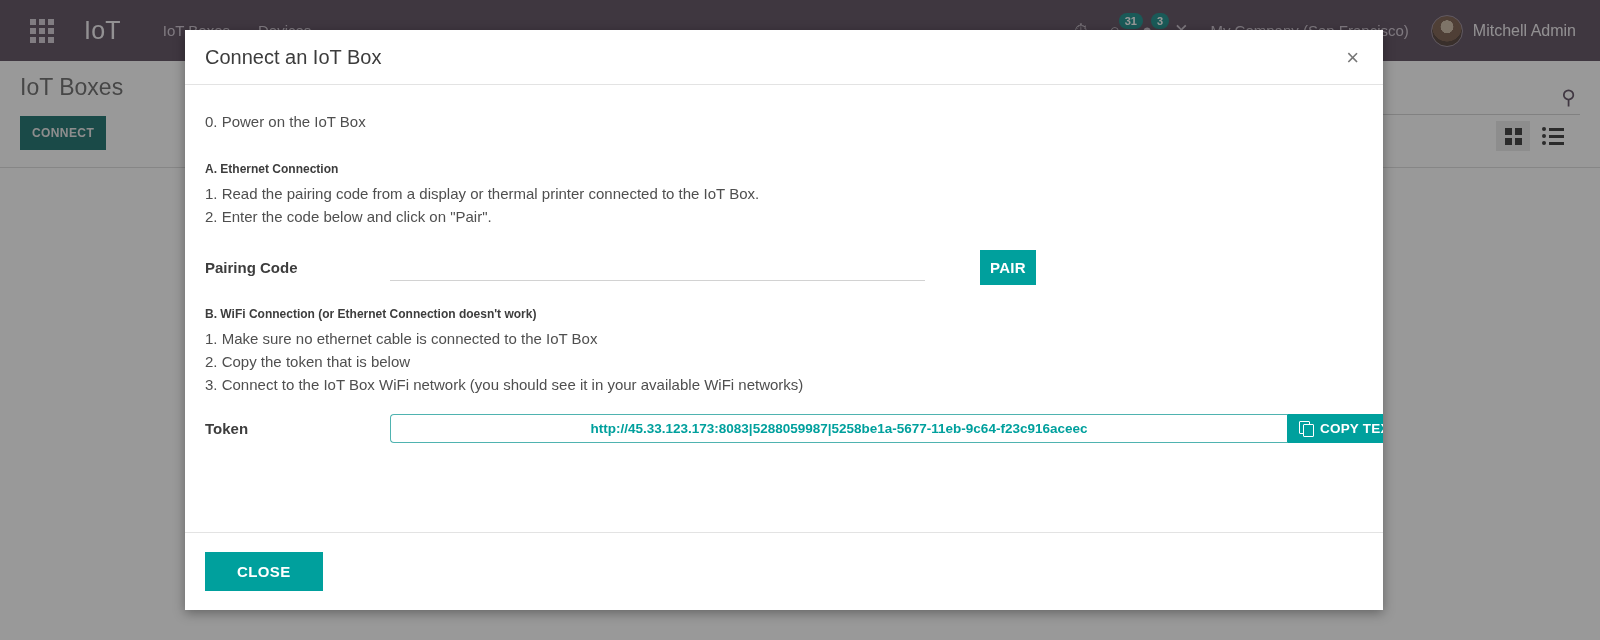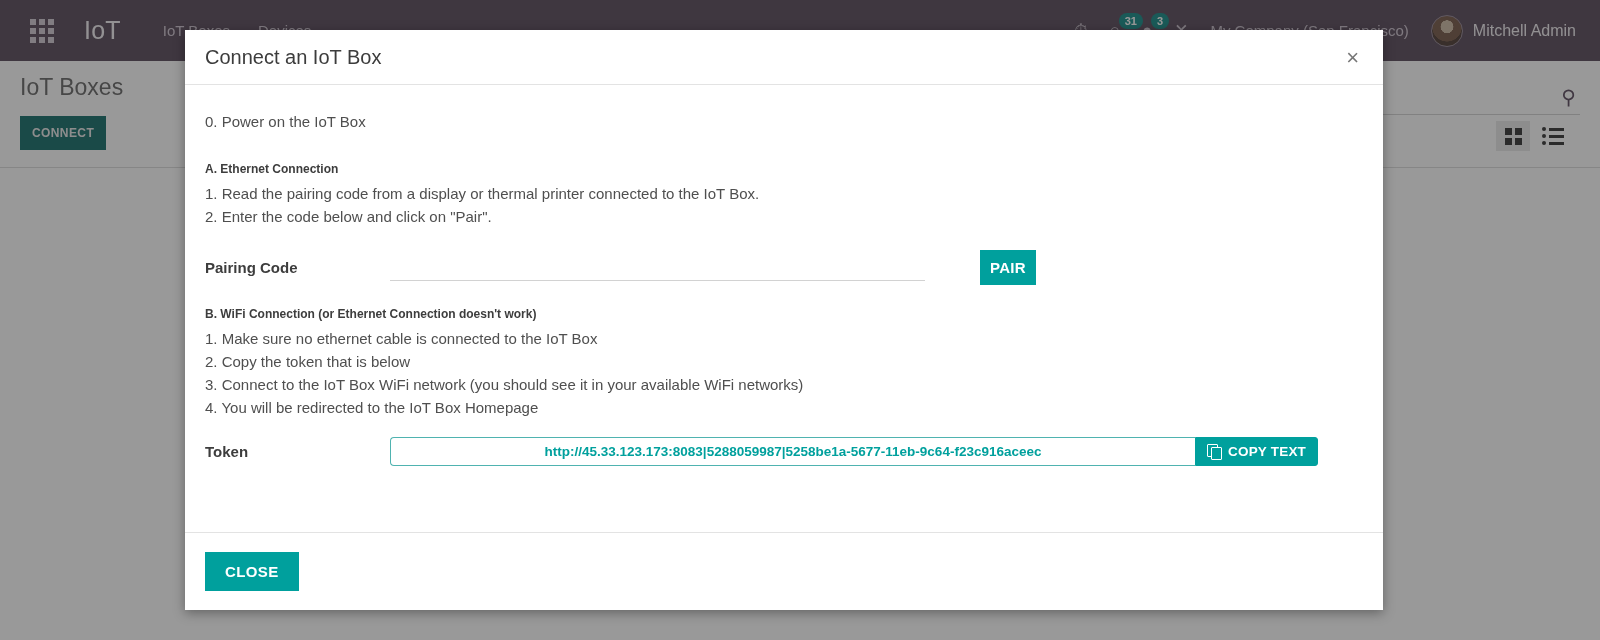--- a/index.html
+++ b/index.html
@@ -284,21 +284,21 @@
     display: flex;
     align-items: center;
     margin-top: 18px;
   }
   .token-wrap {
     display: flex;
     align-items: stretch;
     margin-left: 0;
   }
   .token-input {
-    width: 805px;
+    width: 897px;
     height: 29px;
     border: 1px solid #4fb3b0;
     border-right: none;
     border-radius: 4px 0 0 4px;
     background: #ffffff;
     color: #00A09D;
     font-family: "Liberation Sans", sans-serif;
     font-size: 13.5px;
     font-weight: 700;
     text-align: center;
@@ -337,21 +337,21 @@
     align-items: center;
     padding: 0 20px;
   }
   .close-btn {
     background: #00A09D;
     color: #ffffff;
     border: none;
     font-size: 15px;
     font-weight: 700;
     letter-spacing: .4px;
-    padding: 11px 20px;
+    padding: 11px 32px;
     cursor: pointer;
   }
 </style>
 </head>
 <body>
 
 <div id="app">
 
   <div class="bg-page">
 
@@ -450,21 +450,20 @@
         <div class="field-label">Pairing Code</div>
         <input class="pair-input" type="text" value="" style="">
         <button class="pair-btn">PAIR</button>
       </div>
 
       <div>
         <div class="sec-head">B. WiFi Connection (or Ethernet Connection doesn't work)</div>
         <div class="sec-line">1. Make sure no ethernet cable is connected to the IoT Box</div>
         <div class="sec-line">2. Copy the token that is below</div>
         <div class="sec-line">3. Connect to the IoT Box WiFi network (you should see it in your available WiFi networks)</div>
-        <div class="sec-line">4. You will be redirected to the IoT Box Homepage</div>
       </div>
 
       <div class="token-row">
         <div class="field-label">Token</div>
         <div class="token-wrap">
           <input class="token-input" type="text" value="http://45.33.123.173:8083|5288059987|5258be1a-5677-11eb-9c64-f23c916aceec" style="">
           <button class="copy-btn">
             <span class="copy-ico"></span>
             <span>COPY TEXT</span>
           </button>

